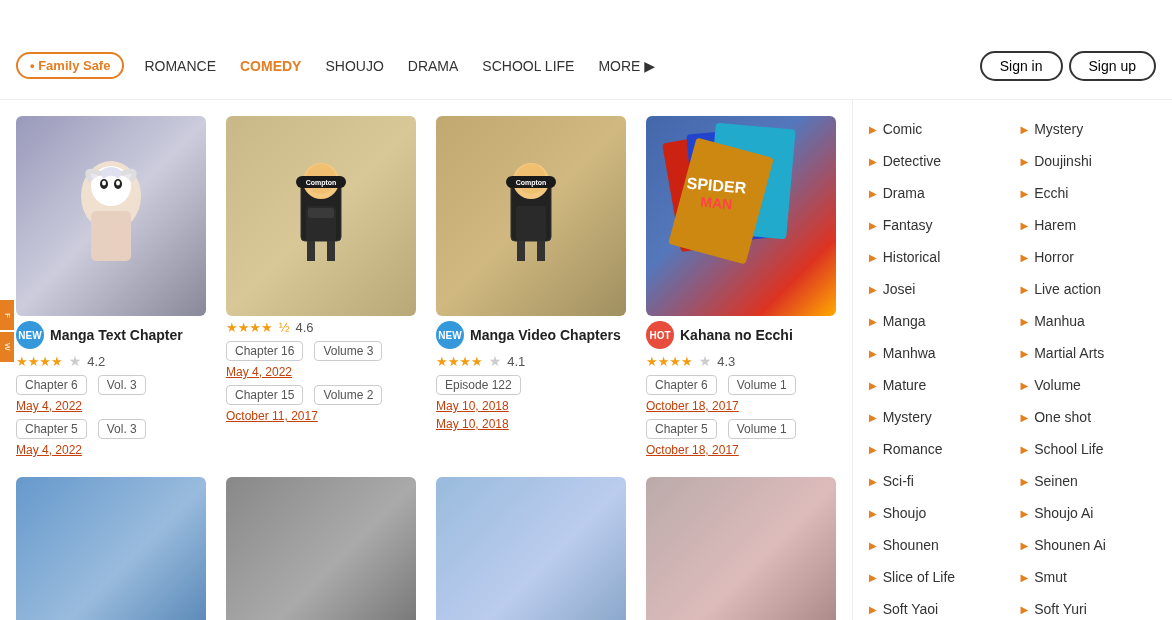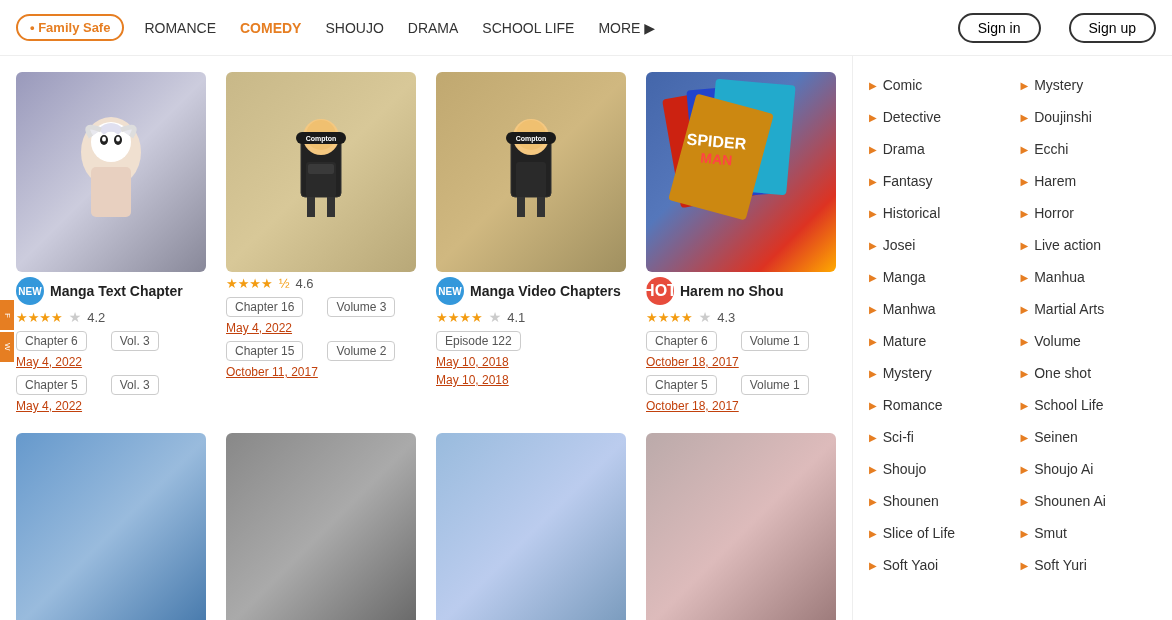--- a/index.html
+++ b/index.html
@@ -3,24 +3,25 @@
   <meta charset="utf-8">
   <style>
     * { box-sizing: border-box; margin: 0; padding: 0; }
     body { font-family: Arial, sans-serif; background: #fff; font-size: 14px; color: #333; overflow-x: hidden; }
 
     
     .navbar {
       display: flex;
       align-items: center;
       padding: 0 16px;
-      height: 56px;
+      height: 68px;
       border-bottom: 1px solid #eee;
       position: relative;
       z-index: 100;
+      margin-top: 32px;
     }
     .nav-family-safe {
       border: 2px solid #e67e22;
       color: #e67e22;
       border-radius: 20px;
       padding: 4px 12px;
       font-size: 13px;
       font-weight: bold;
       margin-right: 20px;
       white-space: nowrap;
@@ -42,21 +43,21 @@
     }
     .nav-link.active { color: #e67e22; font-weight: bold; }
     .nav-more {
       display: flex;
       align-items: center;
       gap: 4px;
       cursor: pointer;
     }
     .nav-auth {
       display: flex;
-      gap: 28px;
+      gap: 6px;
       margin-left: auto;
     }
     .btn-auth {
       border: 2px solid #333;
       background: transparent;
       border-radius: 20px;
       padding: 5px 18px;
       cursor: pointer;
       font-size: 14px;
       font-weight: 500;
@@ -102,21 +103,21 @@
       height: 28px;
       margin-right: 6px;
       vertical-align: middle;
     }
     .badge-hot {
       display: inline-flex;
       align-items: center;
       justify-content: center;
       background: #e74c3c;
       color: #fff;
-      font-size: 16px;
+      font-size: 10px;
       font-weight: bold;
       border-radius: 50%;
       width: 28px;
       height: 28px;
       margin-right: 6px;
       vertical-align: middle;
     }
     .manga-title {
       font-size: 14px;
       font-weight: bold;
@@ -130,21 +131,21 @@
     .rating-row {
       display: flex;
       align-items: center;
       gap: 6px;
       margin-top: 4px;
     }
     .rating-num { font-size: 13px; color: #555; }
     .tag-row {
       display: flex;
       align-items: center;
-      gap: 24px;
+      gap: 11px;
       margin-top: 6px;
       flex-wrap: wrap;
     }
     .tag {
       border: 1px solid #ccc;
       border-radius: 4px;
       padding: 2px 8px;
       font-size: 12px;
       color: #555;
     }
@@ -340,21 +341,21 @@
             <rect x="10" y="20" width="80" height="110" rx="4" fill="#cc2211" transform="rotate(-10 50 75)"></rect>
             <rect x="30" y="15" width="80" height="110" rx="4" fill="#2244cc" transform="rotate(-5 70 70)"></rect>
             <rect x="50" y="10" width="80" height="110" rx="4" fill="#22aacc" transform="rotate(5 90 65)"></rect>
             <rect x="20" y="30" width="80" height="110" rx="4" fill="#cc8811" transform="rotate(15 60 85)"></rect>
             <text x="55" y="75" text-anchor="middle" font-size="16" font-weight="bold" fill="#fff" transform="rotate(5 55 75)">SPIDER</text>
             <text x="55" y="92" text-anchor="middle" font-size="14" font-weight="bold" fill="#ff4444" transform="rotate(5 55 92)">MAN</text>
           </svg>
         </div>
         <div class="manga-title">
           <span class="badge-hot">HOT</span>
-          <span>Harem no Shou</span>
+          <span>Kahana no Ecchi</span>
         </div>
         <div class="rating-row">
           <span class="stars">★★★★</span>
             <span class="star-empty">★</span>
           <span class="rating-num">4.3</span>
         </div>
         <div class="tag-row">
           <span class="tag">Chapter 6</span>
           <span class="tag">Volume 1</span>
         </div>

